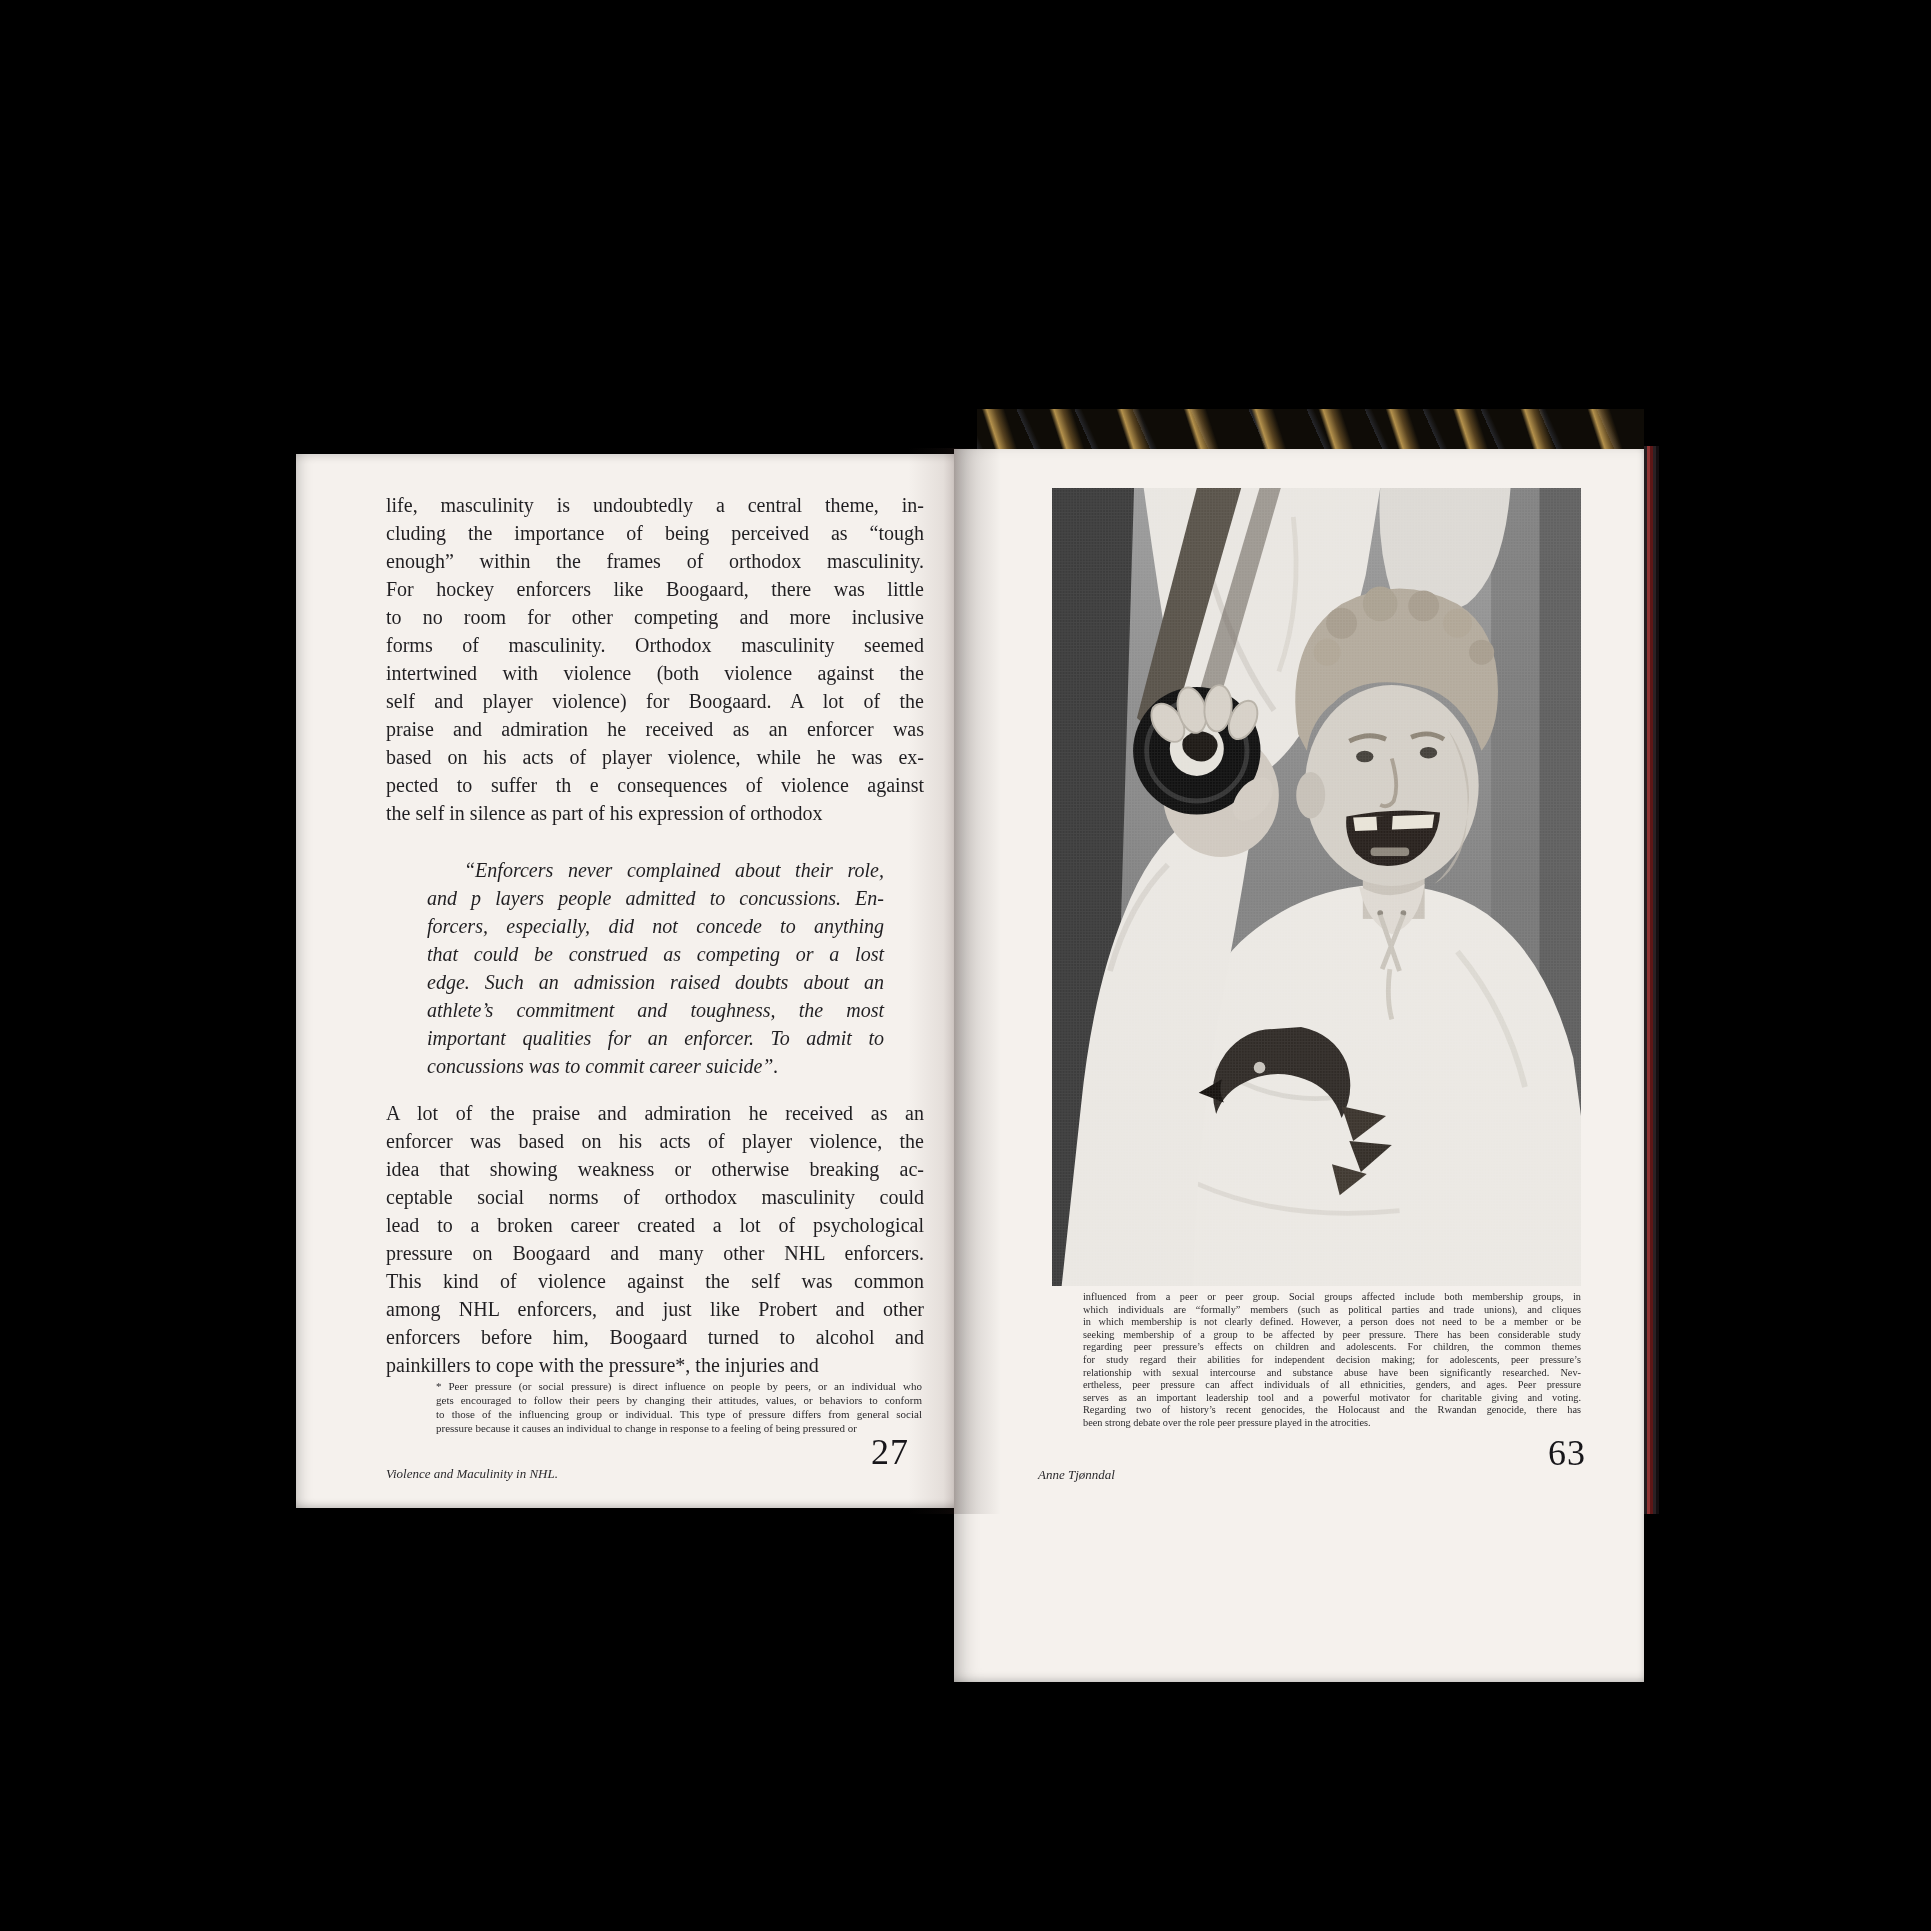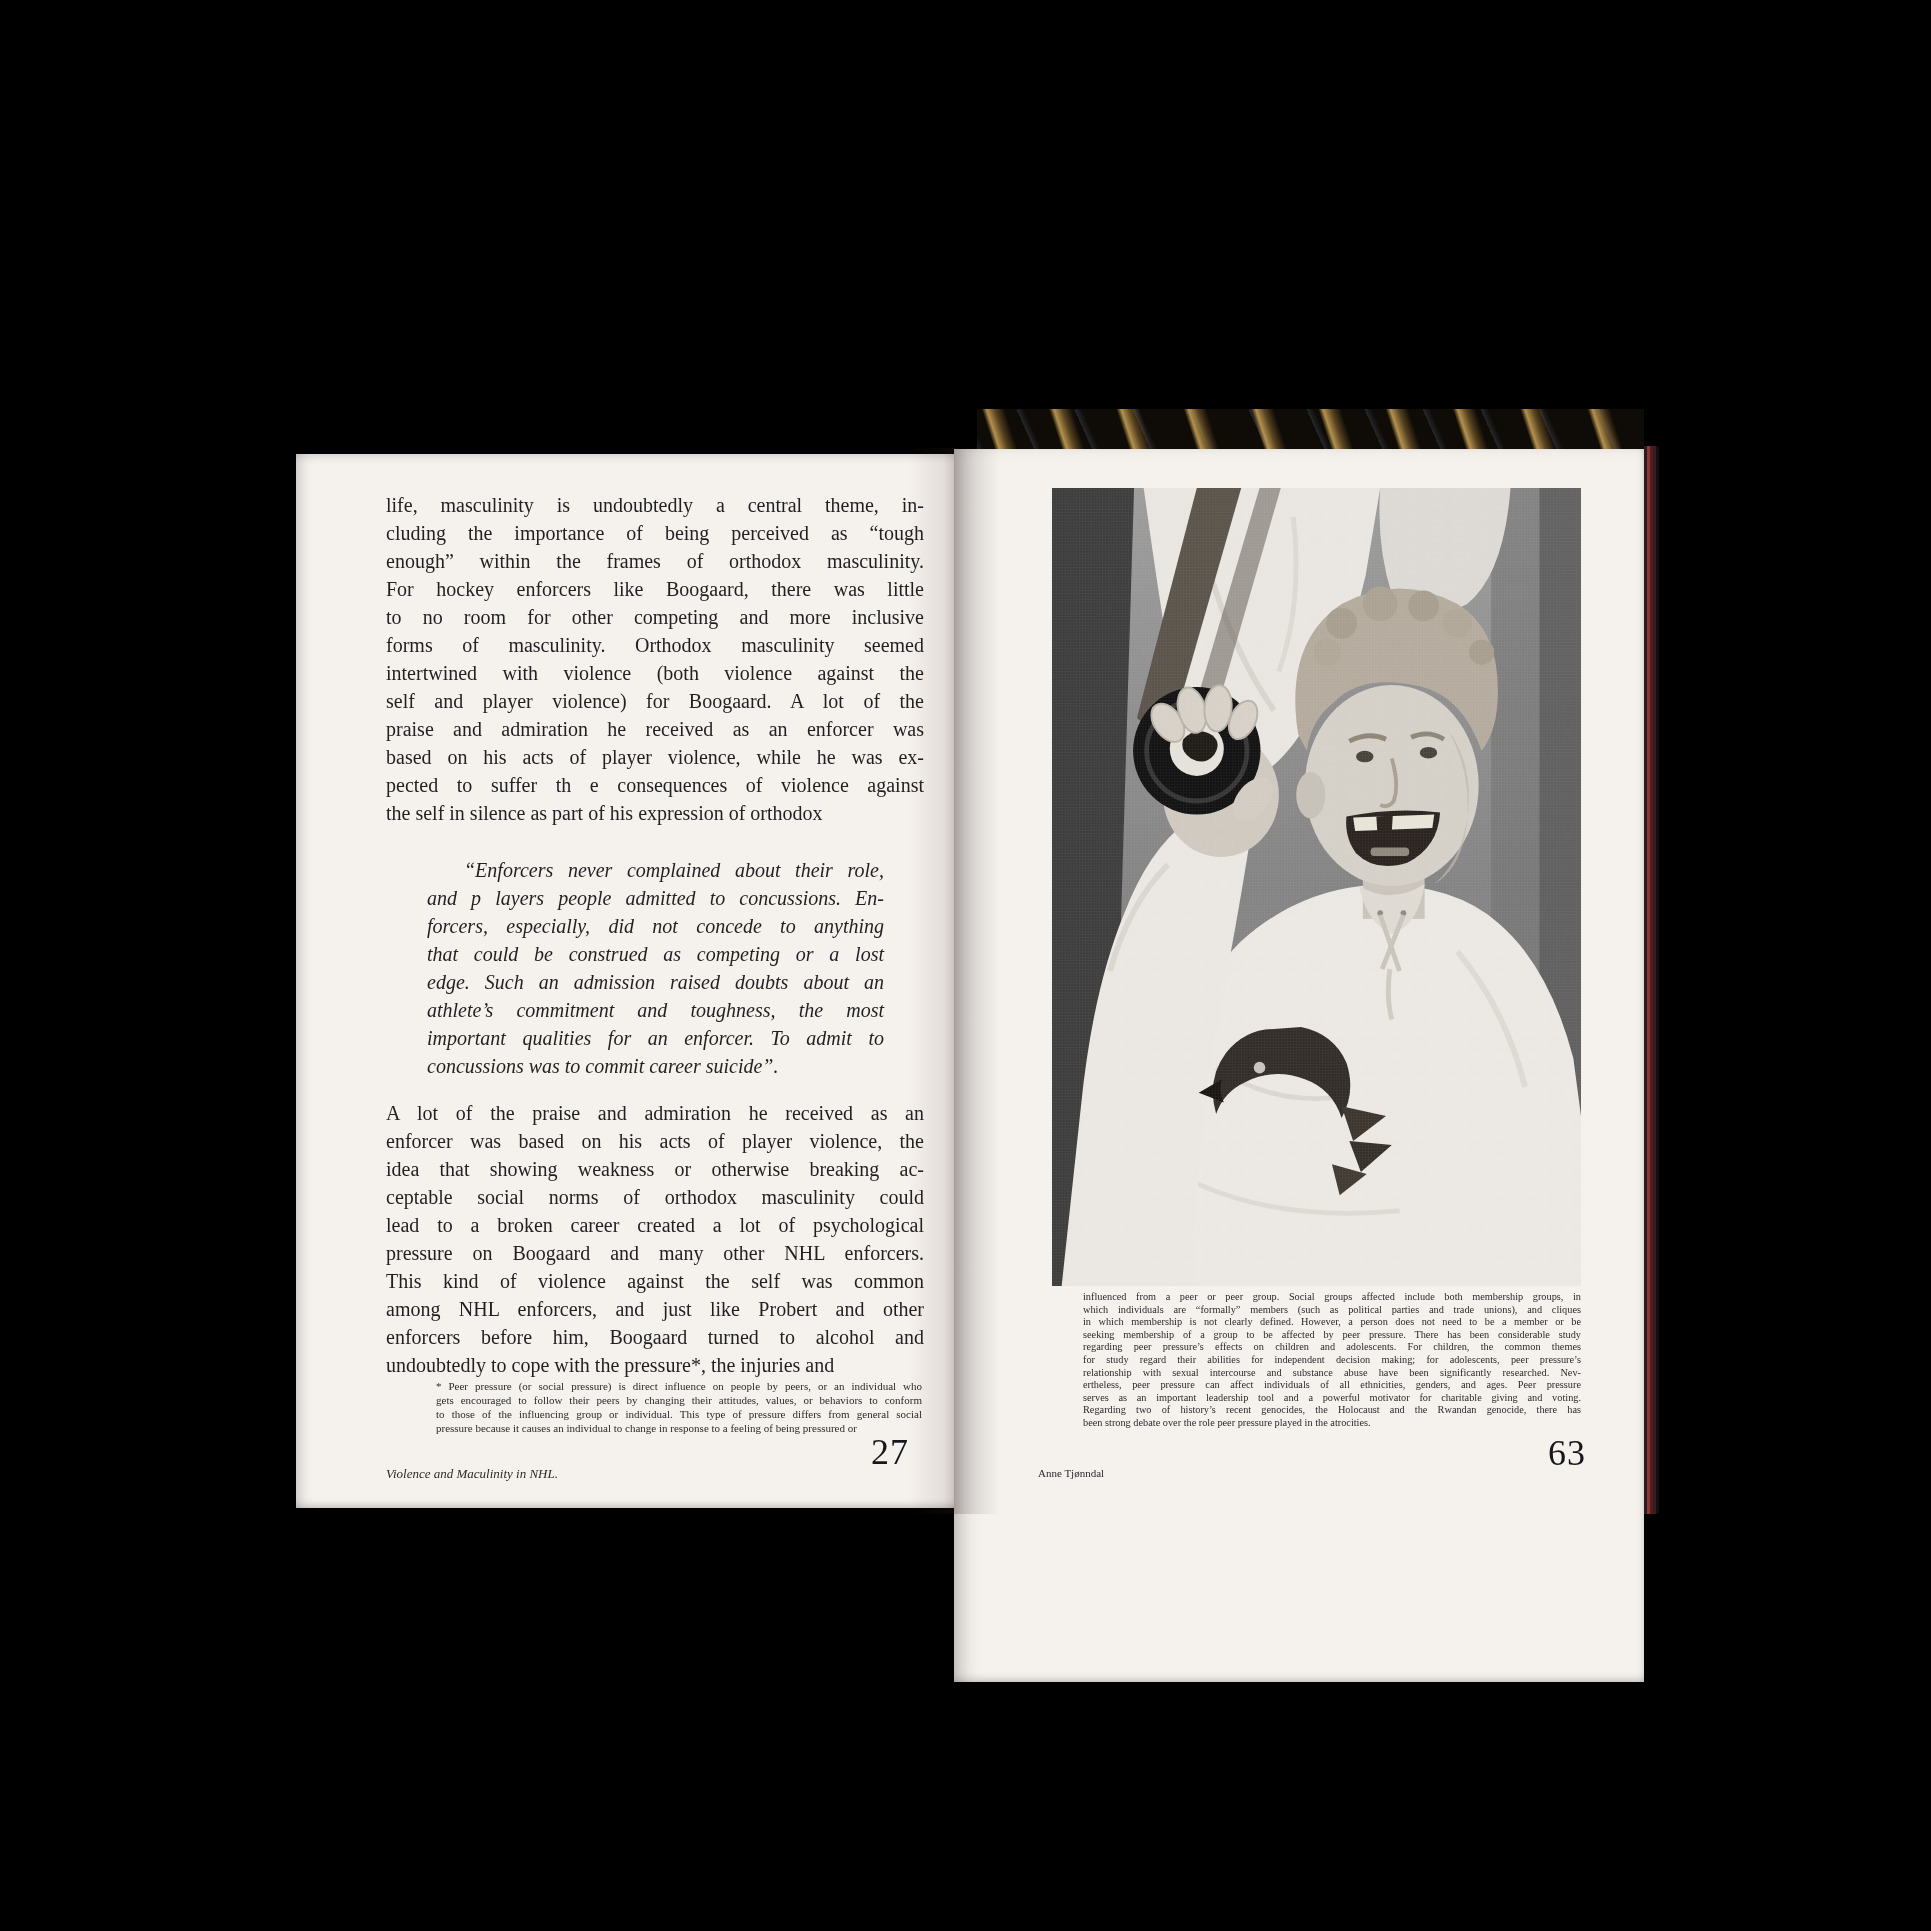--- a/index.html
+++ b/index.html
@@ -26,21 +26,21 @@
   .tline{text-align:justify;text-align-last:justify;}
   .textblock .tline:last-child{text-align-last:left;}
 
   .body-1{left:90px;top:37px;width:538px;font-size:20px;line-height:28px;}
   .quote{left:131px;top:402px;width:457px;font-size:20px;line-height:28px;font-style:italic;}
   .quote .tline:first-child{margin-left:37px;}
   .body-2{left:90px;top:645px;width:538px;font-size:20px;line-height:28px;}
   .footnote{left:140px;top:925px;width:486px;font-size:11px;line-height:14px;color:#2b2a2d;}
 
   .footer-title{position:absolute;left:90px;top:1012px;font-size:13px;font-style:italic;color:#2a292c;}
-  .footer-author{position:absolute;left:84px;top:1018px;font-size:11px;color:#2a292c;}
+  .footer-author{position:absolute;left:84px;top:1018px;font-size:13px;font-style:italic;color:#2a292c;}
   .pagenum{position:absolute;font-size:36px;color:#17161a;letter-spacing:1px;}
   .pagenum-left{left:575px;top:977px;}
   .pagenum-right{left:594px;top:983px;}
 
   .caption{left:129px;top:842px;width:498px;font-size:10.3px;line-height:12.6px;color:#2b2a2d;}
 
   .photo{position:absolute;left:98px;top:39px;width:529px;height:798px;background:#8a8a8a;overflow:hidden;}
   .photo svg{display:block;width:100%;height:100%;}
   .photo .grain{position:absolute;inset:0;pointer-events:none;
     background-image:radial-gradient(rgba(255,255,255,.06) 1px, transparent 1.4px);background-size:2.9px 2.9px;}
@@ -81,21 +81,21 @@
     <div class="textblock body-2">
         <div class="tline">A lot of the praise and admiration he received as an</div>
         <div class="tline">enforcer was based on his acts of player violence, the</div>
         <div class="tline">idea that showing weakness or otherwise breaking ac-</div>
         <div class="tline">ceptable social norms of orthodox masculinity could</div>
         <div class="tline">lead to a broken career created a lot of psychological</div>
         <div class="tline">pressure on Boogaard and many other NHL enforcers.</div>
         <div class="tline">This kind of violence against the self was common</div>
         <div class="tline">among NHL enforcers, and just like Probert and other</div>
         <div class="tline">enforcers before him, Boogaard turned to alcohol and</div>
-        <div class="tline">undoubtedly to cope with the pressure*, the injuries and</div>
+        <div class="tline">painkillers to cope with the pressure*, the injuries and</div>
       </div>
     <div class="textblock footnote">
         <div class="tline">* Peer pressure (or social pressure) is direct influence on people by peers, or an individual who</div>
         <div class="tline">gets encouraged to follow their peers by changing their attitudes, values, or behaviors to conform</div>
         <div class="tline">to those of the influencing group or individual. This type of pressure differs from general social</div>
         <div class="tline">pressure because it causes an individual to change in response to a feeling of being pressured or</div>
       </div>
     <div class="footer-title">Violence and Maculinity in NHL.</div>
     <div class="pagenum pagenum-left">27</div>
   </div>

